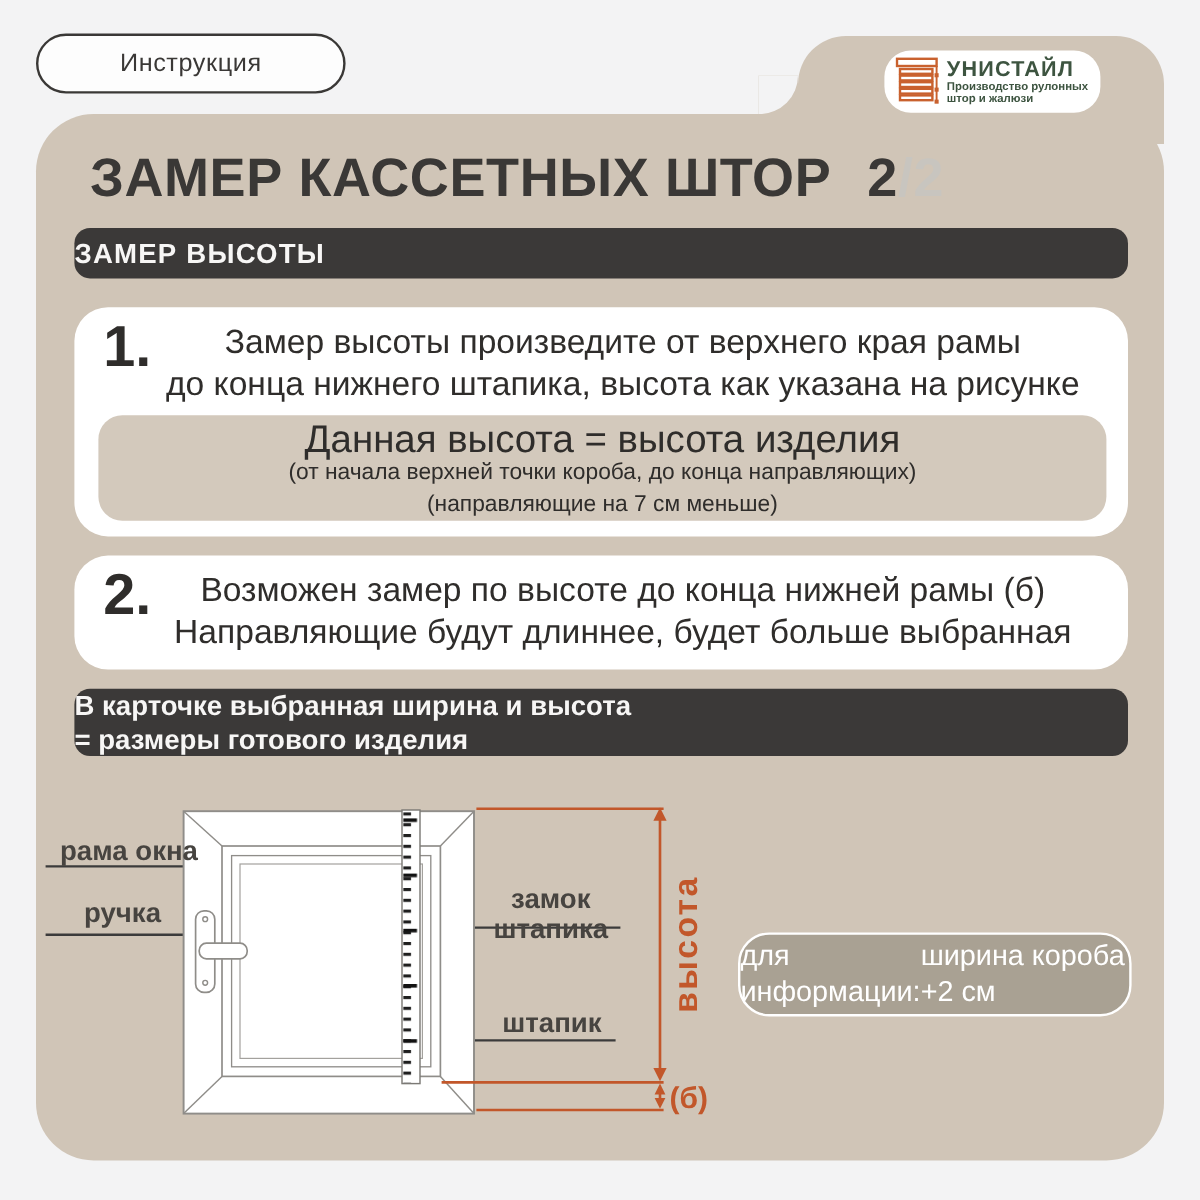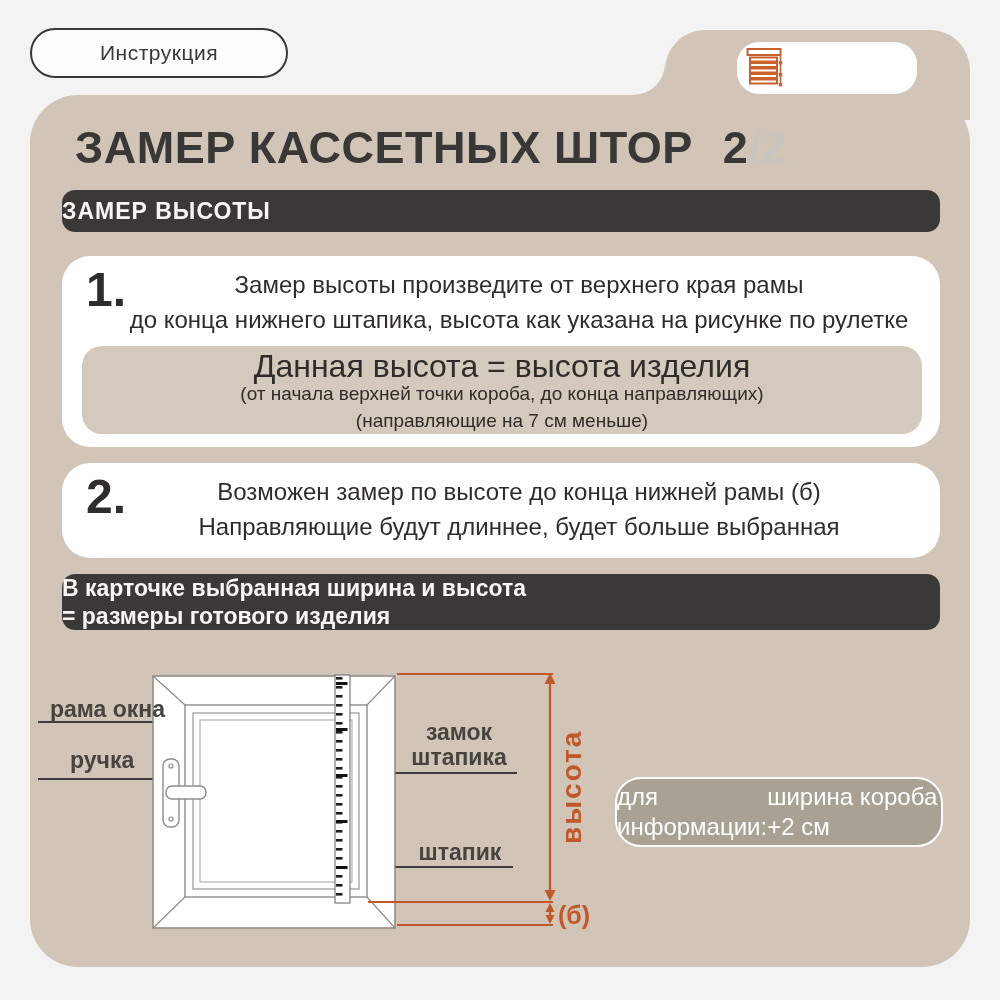--- a/index.html
+++ b/index.html
@@ -29,31 +29,31 @@
   .bar{position:absolute;left:62px;width:878px;background:#3b3938;border-radius:13px;color:#f7f6f5;
        display:flex;flex-direction:column;align-items:flex-start;justify-content:center;text-align:center;}
   .bar-1{top:190px;height:42px;font-size:23px;font-weight:bold;letter-spacing:1px;}
   .bar-2{top:574px;height:56px;font-size:23px;line-height:28px;font-weight:bold;}
   
   .card{position:absolute;left:62px;width:878px;background:#ffffff;border-radius:28px;}
   .card-1{top:256px;height:191px;}
   .card-2{top:463px;height:95px;}
   .step-num{position:absolute;left:24px;top:6px;font-size:48px;font-weight:bold;color:#2f2d2b;}
   .card-text{position:absolute;left:60px;right:24px;top:11px;text-align:center;
-             font-size:24px;line-height:35px;color:#2f2d2b;}
+             font-size:28px;line-height:35px;color:#2f2d2b;}
   .note-box{position:absolute;left:20px;right:18px;top:90px;height:88px;background:#d3c9bc;border-radius:20px;
             text-align:center;color:#2f2d2b;box-sizing:border-box;padding-top:7px;}
   .note-title{font-size:32px;font-weight:normal;line-height:27px;}
   .note-line{font-size:19px;line-height:27px;}
   
   .diagram-svg{position:absolute;left:30px;top:655px;}
   .diag-label{position:absolute;font-size:23px;font-weight:bold;color:#474440;line-height:25px;}
   .lbl-frame{left:50px;top:697px;}
   .lbl-handle{left:70px;top:748px;}
-  .lbl-lock{left:403px;top:720px;width:112px;text-align:center;}
+  .lbl-lock{left:403px;top:737px;width:112px;text-align:center;}
   .lbl-bead{left:405px;top:840px;width:110px;text-align:center;}
   .lbl-height{position:absolute;left:556px;top:732px;height:112px;writing-mode:vertical-rl;transform:rotate(180deg);
               font-size:28px;font-weight:bold;color:#c2572a;letter-spacing:2px;text-align:center;}
   .lbl-b{position:absolute;left:558px;top:901px;font-size:25px;font-weight:bold;color:#c2572a;}
   
   .info-box{position:absolute;left:615px;top:777px;width:328px;height:70px;background:#a9a193;
             border:2px solid #ffffff;border-radius:26px;box-sizing:border-box;
             display:flex;flex-direction:row;align-items:center;justify-content:center;
             color:#ffffff;font-size:24px;line-height:30px;}
 </style>
@@ -79,20 +79,24 @@
         <rect x="4" y="16" width="27" height="4"></rect>
         <rect x="4" y="21.5" width="27" height="4"></rect>
         <rect x="4" y="27" width="27" height="4"></rect>
         <rect x="4" y="32.5" width="27" height="4"></rect>
       </g>
       <line x1="34.5" y1="8" x2="34.5" y2="38" stroke="#c9612e" stroke-width="1.6"></line>
       <rect x="32.8" y="14" width="3.4" height="3.4" fill="#c9612e"></rect>
       <rect x="32.8" y="26" width="3.4" height="3.4" fill="#c9612e"></rect>
       <rect x="32.8" y="36" width="3.4" height="3.4" fill="#c9612e"></rect>
     </svg>
+    <div class="logo-text">
+      <div class="logo-name">УНИСТАЙЛ</div>
+      <div class="logo-sub">Производство рулонных штор и жалюзи</div>
+    </div>
   </div>
 
   <div class="title-row">
     <span>ЗАМЕР КАССЕТНЫХ ШТОР</span>
     <span class="title-page">2</span>
     <span class="title-page-rest">/2</span>
   </div>
 
   <div class="bar bar-1">
     <span>ЗАМЕР ВЫСОТЫ</span>

